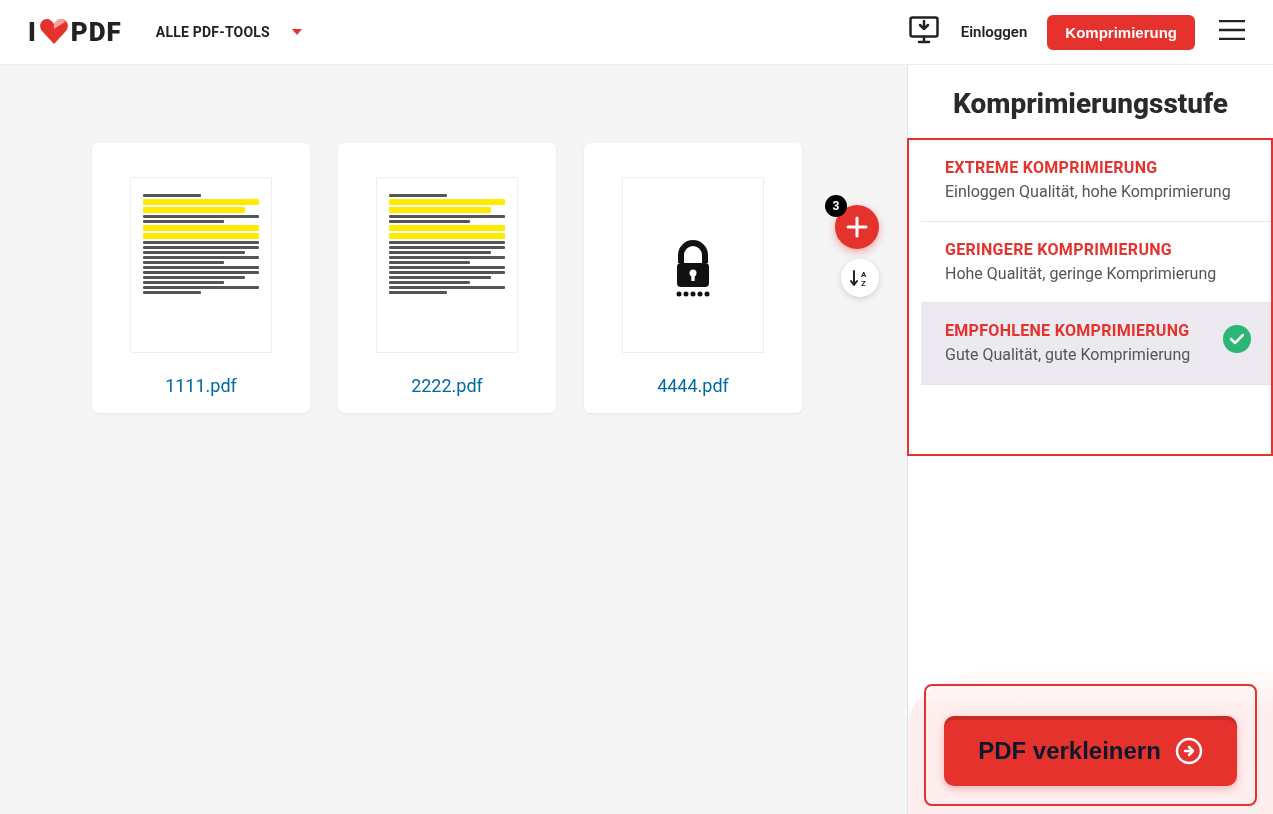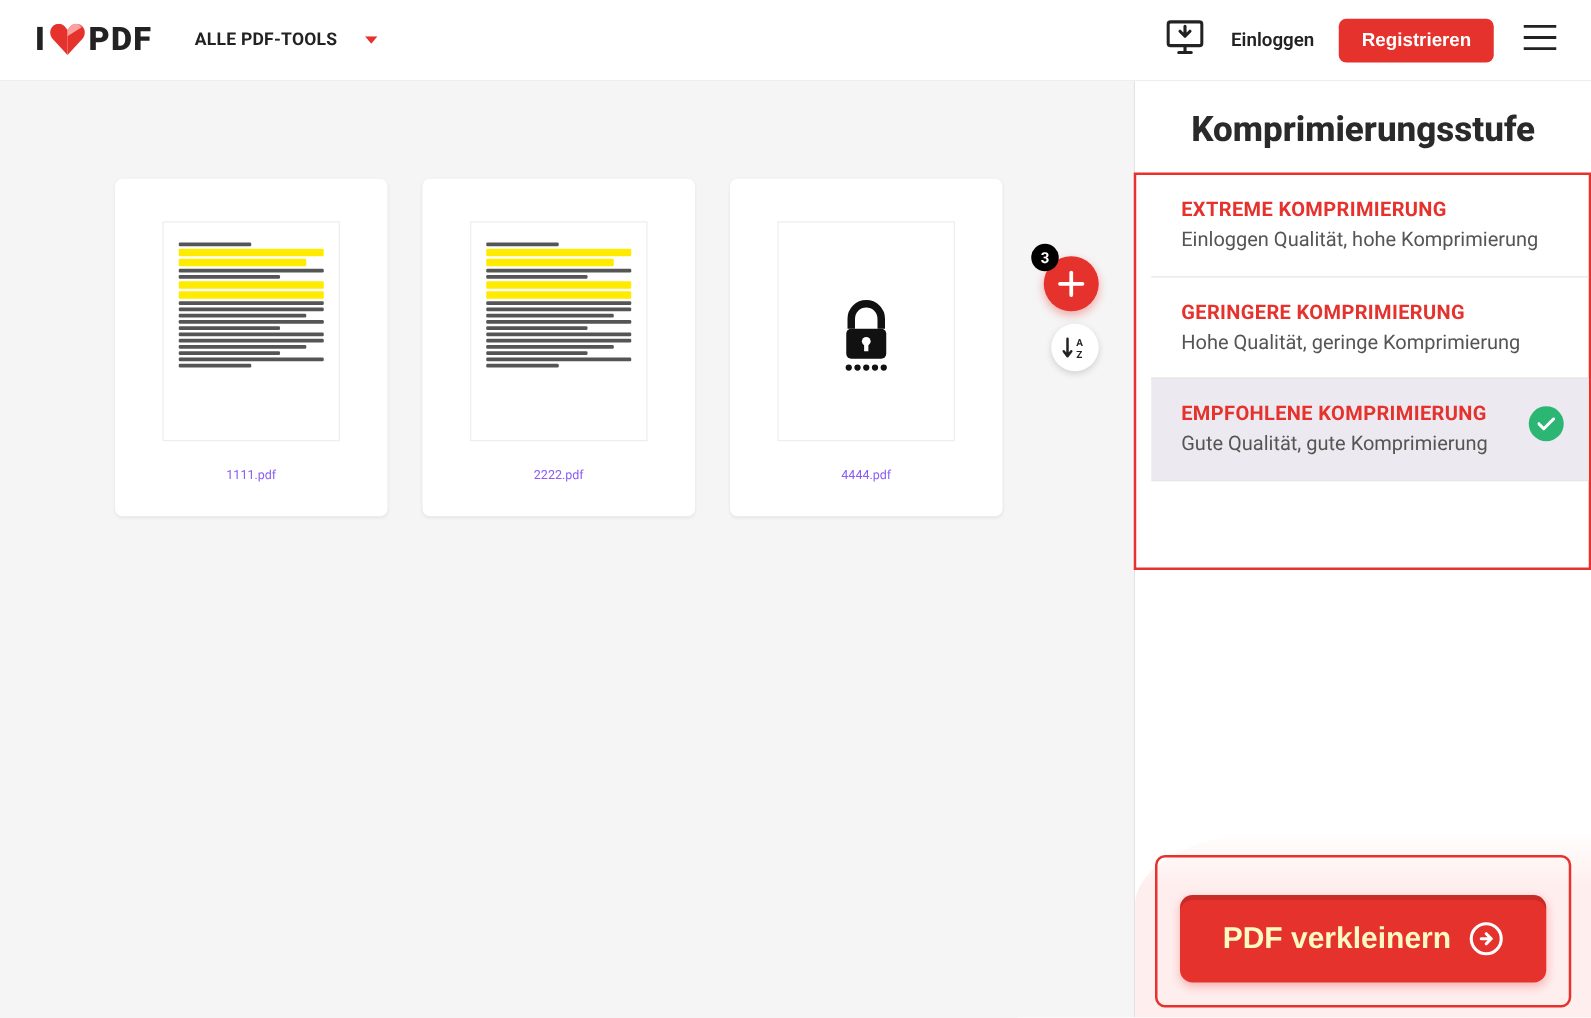--- a/index.html
+++ b/index.html
@@ -24,41 +24,41 @@
 
 .files { display:flex; gap:28px; }
 .file-card { width:218px; height:270px; background:#fff; border-radius:6px; box-shadow: 0 1px 3px rgba(0,0,0,.07); display:flex; flex-direction:column; align-items:center; padding:34px 12px 10px; }
 .thumb { width:142px; height:176px; background:#fff; border:1px solid #eee; display:flex; flex-direction:column; padding:16px 12px 8px; gap:2px; }
 .thumb-line { height:3px; background:#555; border-radius:1px; }
 .thumb-line.hl { background:#ffeb00; height:6px; }
 .thumb-line.short { width:70%; }
 .thumb-line.med { width:88%; }
 .thumb-line.tiny { width:50%; }
 .thumb.locked { align-items:center; justify-content:center; }
-.file-name { margin-top:22px; font-size:10px; color:#8b5cf6; }
+.file-name { margin-top:22px; font-size:18px; color:#0369a1; }
 
 
 .fab-add { position:absolute; top:140px; right:28px; width:44px; height:44px; border-radius:50%; background:#e5322d; display:flex; align-items:center; justify-content:center; box-shadow:0 3px 8px rgba(229,50,45,.4); cursor:pointer; }
 .fab-badge { position:absolute; top:-10px; left:-10px; width:22px; height:22px; border-radius:50%; background:#000; color:#fff; font-size:12px; font-weight:700; display:flex; align-items:center; justify-content:center; }
 .fab-sort { position:absolute; top:194px; right:28px; width:38px; height:38px; border-radius:50%; background:#fff; box-shadow:0 2px 6px rgba(0,0,0,.15); display:flex; align-items:center; justify-content:center; cursor:pointer; font-size:11px; font-weight:700; }
 
 
 .sidebar-title { text-align:center; font-size:28px; font-weight:800; color:#2a2a2a; padding:22px 10px 18px; }
 .options-box { border:2px solid #e5322d; margin:0 0 11px -1px;padding-left:12px; }
 .option { padding:18px 24px; border-top:1px solid #e5e5e5; cursor:pointer; position:relative; }
 .option:first-child { border-top:none; }
 .option.selected { background:#eceaf0; }
 .option-title { color:#e5322d; font-weight:700; font-size:16px; letter-spacing:.3px; }
 .option-desc { color:#555; font-size:16px; margin-top:4px; line-height:1.35; }
 .option-check { position:absolute; right:20px; top:22px; width:28px; height:28px; border-radius:50%; background:#2bb673; display:flex; align-items:center; justify-content:center; }
 .option-spacer { height:70px; border-top:1px solid #e5e5e5; }
 
 .action-wrap { margin-top:auto; padding:20px 16px 8px; background: linear-gradient(180deg, rgba(255,236,236,0) 0%, rgba(255,236,236,.9) 30%); border-top-left-radius: 120px 60px; }
 .action-box { border:2px solid #e5322d; border-radius:8px; padding:30px 18px 18px; }
-.action-btn { width:100%; height:70px; border:none; border-radius:10px; background:#e5322d; color:#fef9c3; font-size:24px; font-weight:700; display:flex; align-items:center; justify-content:center; gap:14px; cursor:pointer; box-shadow: 0 4px 0 rgba(0,0,0,.12) inset, 0 3px 8px rgba(229,50,45,.3); }
+.action-btn { width:100%; height:70px; border:none; border-radius:10px; background:#e5322d; color:#0f172a; font-size:24px; font-weight:700; display:flex; align-items:center; justify-content:center; gap:14px; cursor:pointer; box-shadow: 0 4px 0 rgba(0,0,0,.12) inset, 0 3px 8px rgba(229,50,45,.3); }
 </style>
 </head>
 <body>
 
 <div class="header">
   <div class="logo">
     <span>I</span>
     <svg width="30" height="26" viewBox="0 0 30 26">
       <path d="M15 25 L3 12 C-1 7 2 0 8 0 C11 0 13 2 15 5 L15 25 Z" fill="#e5322d"></path>
       <path d="M15 25 L27 12 C31 7 28 0 22 0 C19 0 17 2 15 5 L15 25 Z" fill="#e5322d"></path>
@@ -75,21 +75,21 @@
   </div>
   <div class="spacer"></div>
   <div class="desktop-icon">
     <svg width="30" height="28" viewBox="0 0 30 28">
       <rect x="1.5" y="1.5" width="27" height="19" rx="2" fill="none" stroke="#222" stroke-width="2.5"></rect>
       <path d="M10 26 h10 M15 21 v5" stroke="#222" stroke-width="2.5" stroke-linecap="round"></path>
       <path d="M15 5 v8 M11 9 l4 4 l4 -4" stroke="#222" stroke-width="2.5" fill="none" stroke-linecap="round" stroke-linejoin="round"></path>
     </svg>
   </div>
   <div class="login-link">Einloggen</div>
-  <button class="register-btn">Registrieren</button>
+  <button class="register-btn">Komprimierung</button>
   <div class="hamburger">
     <svg width="26" height="20">
         <path d="M0 1 h26 M0 10 h26 M0 19 h26" stroke="#222" stroke-width="2.5" stroke-linecap="round"></path>
       </svg>
   </div>
 </div>
 
 <div class="main">
   <div class="canvas">
     <div class="files">

